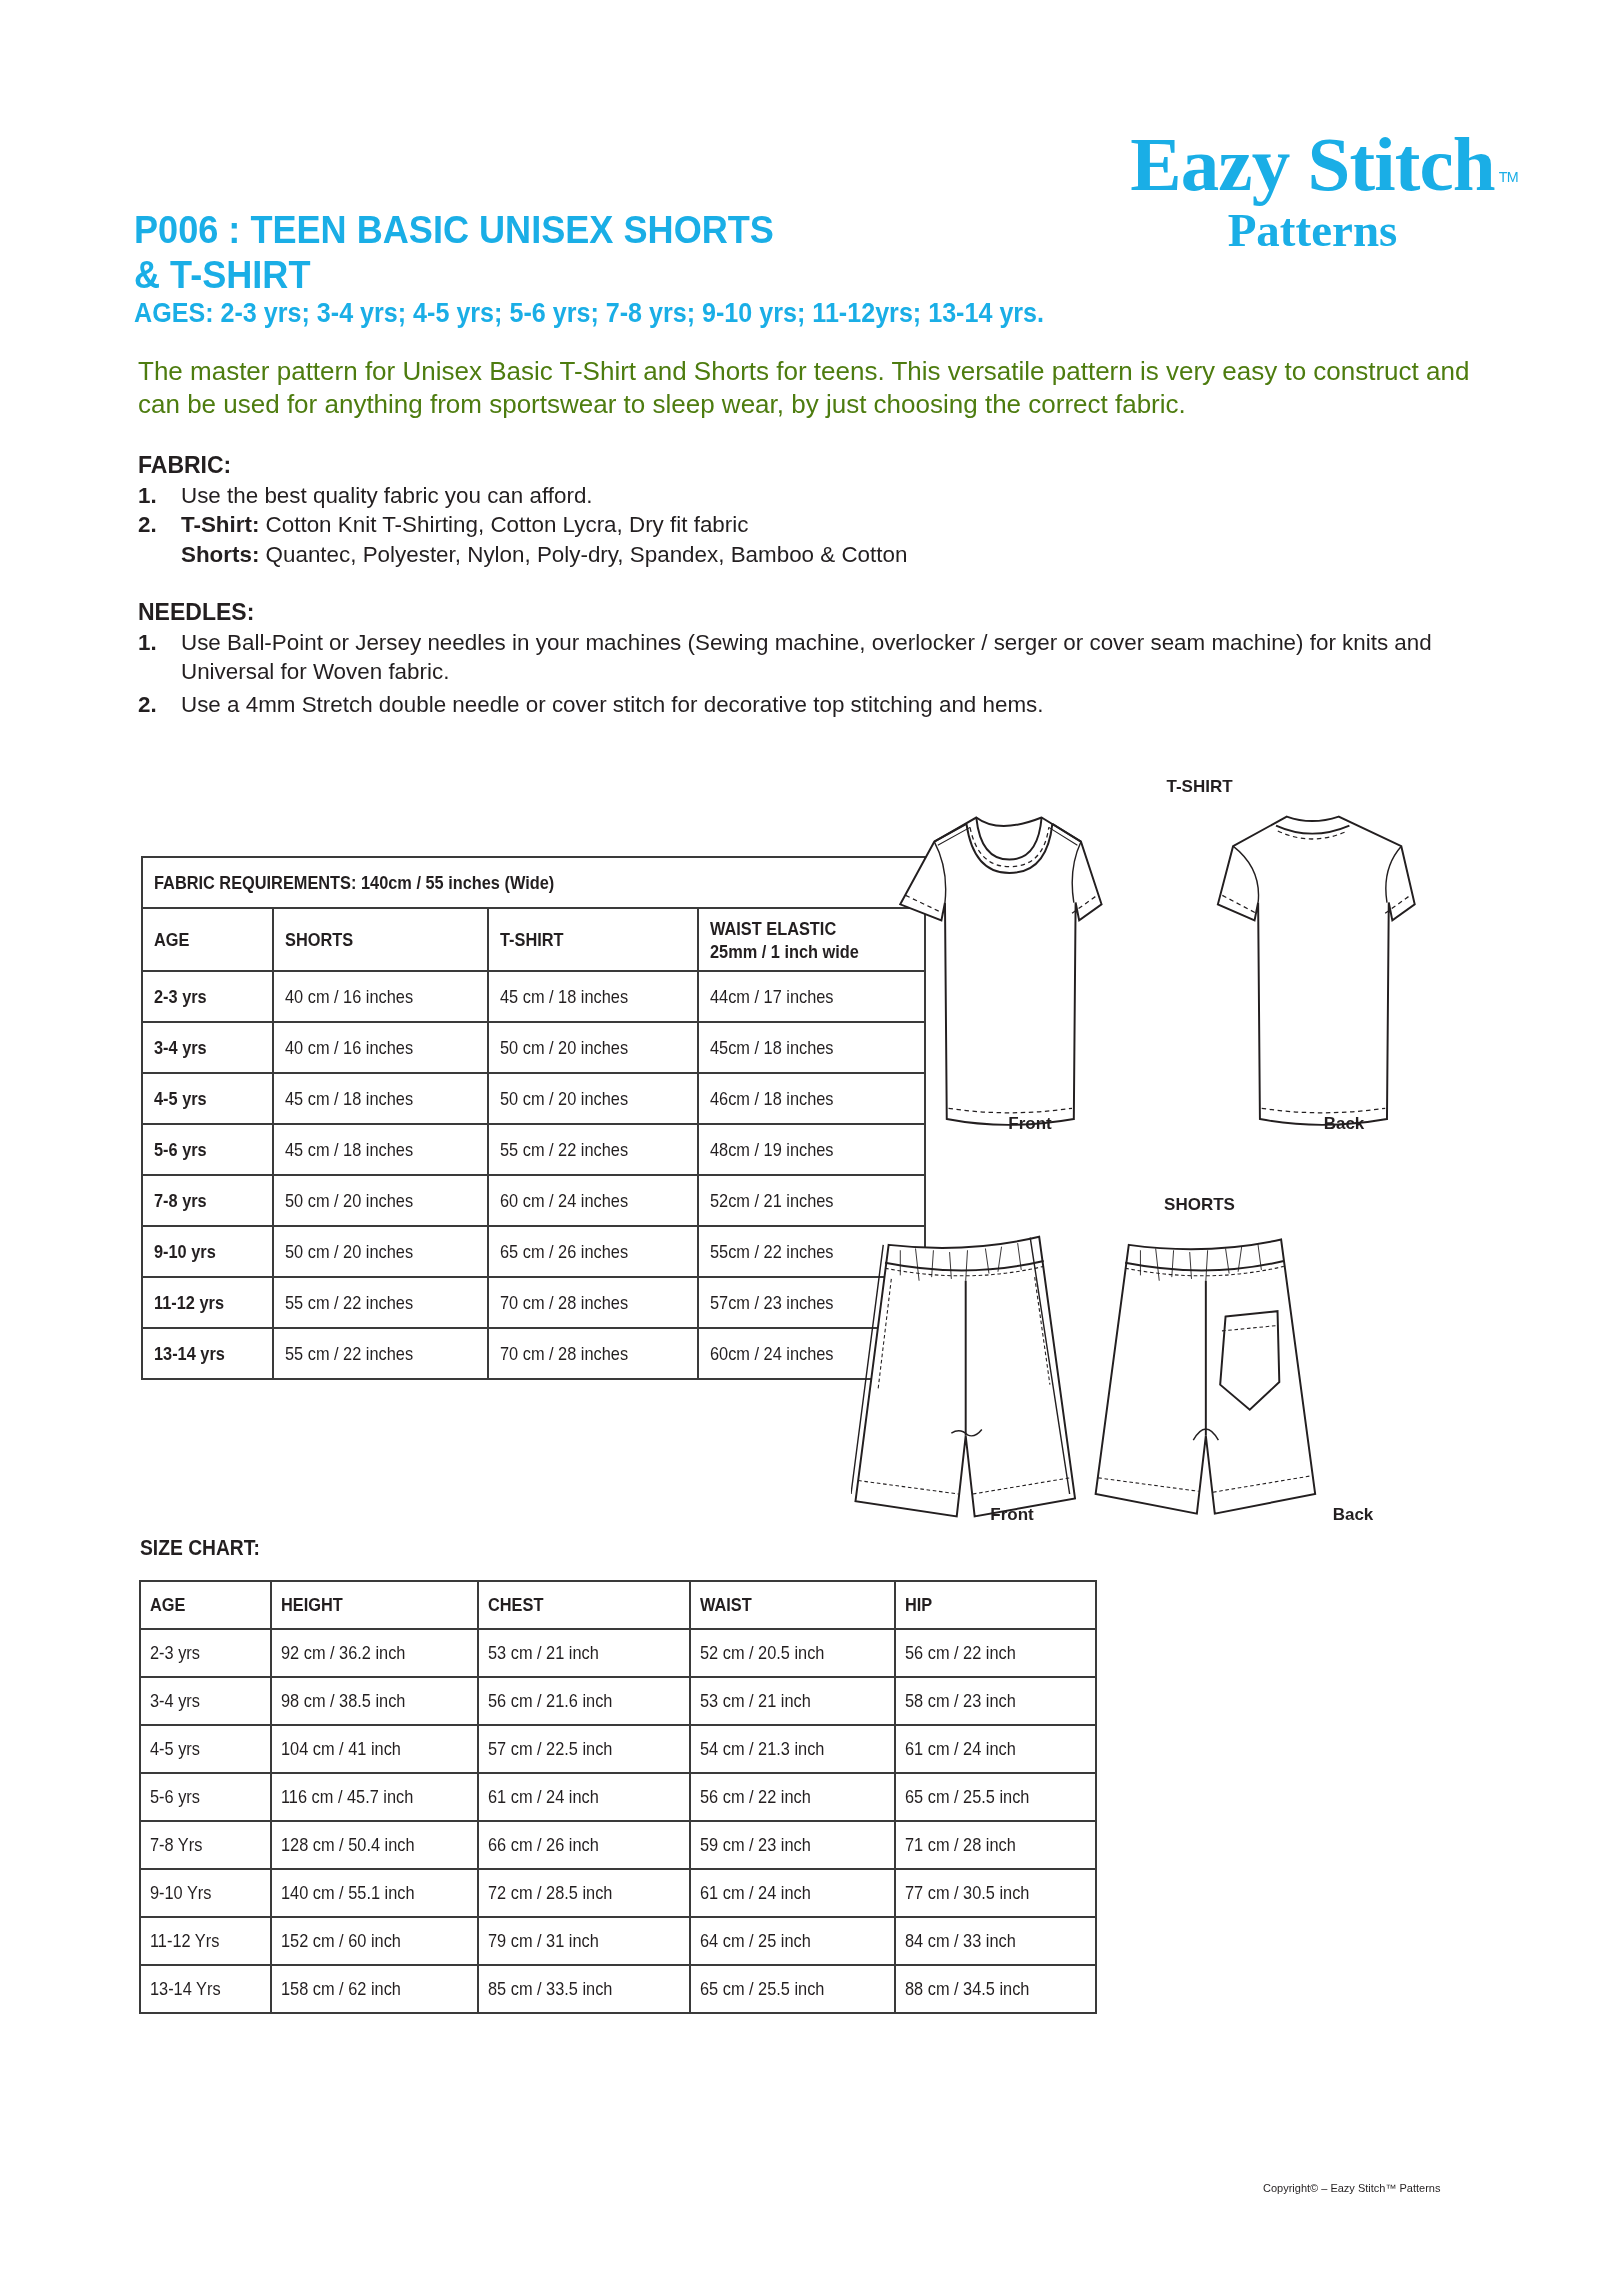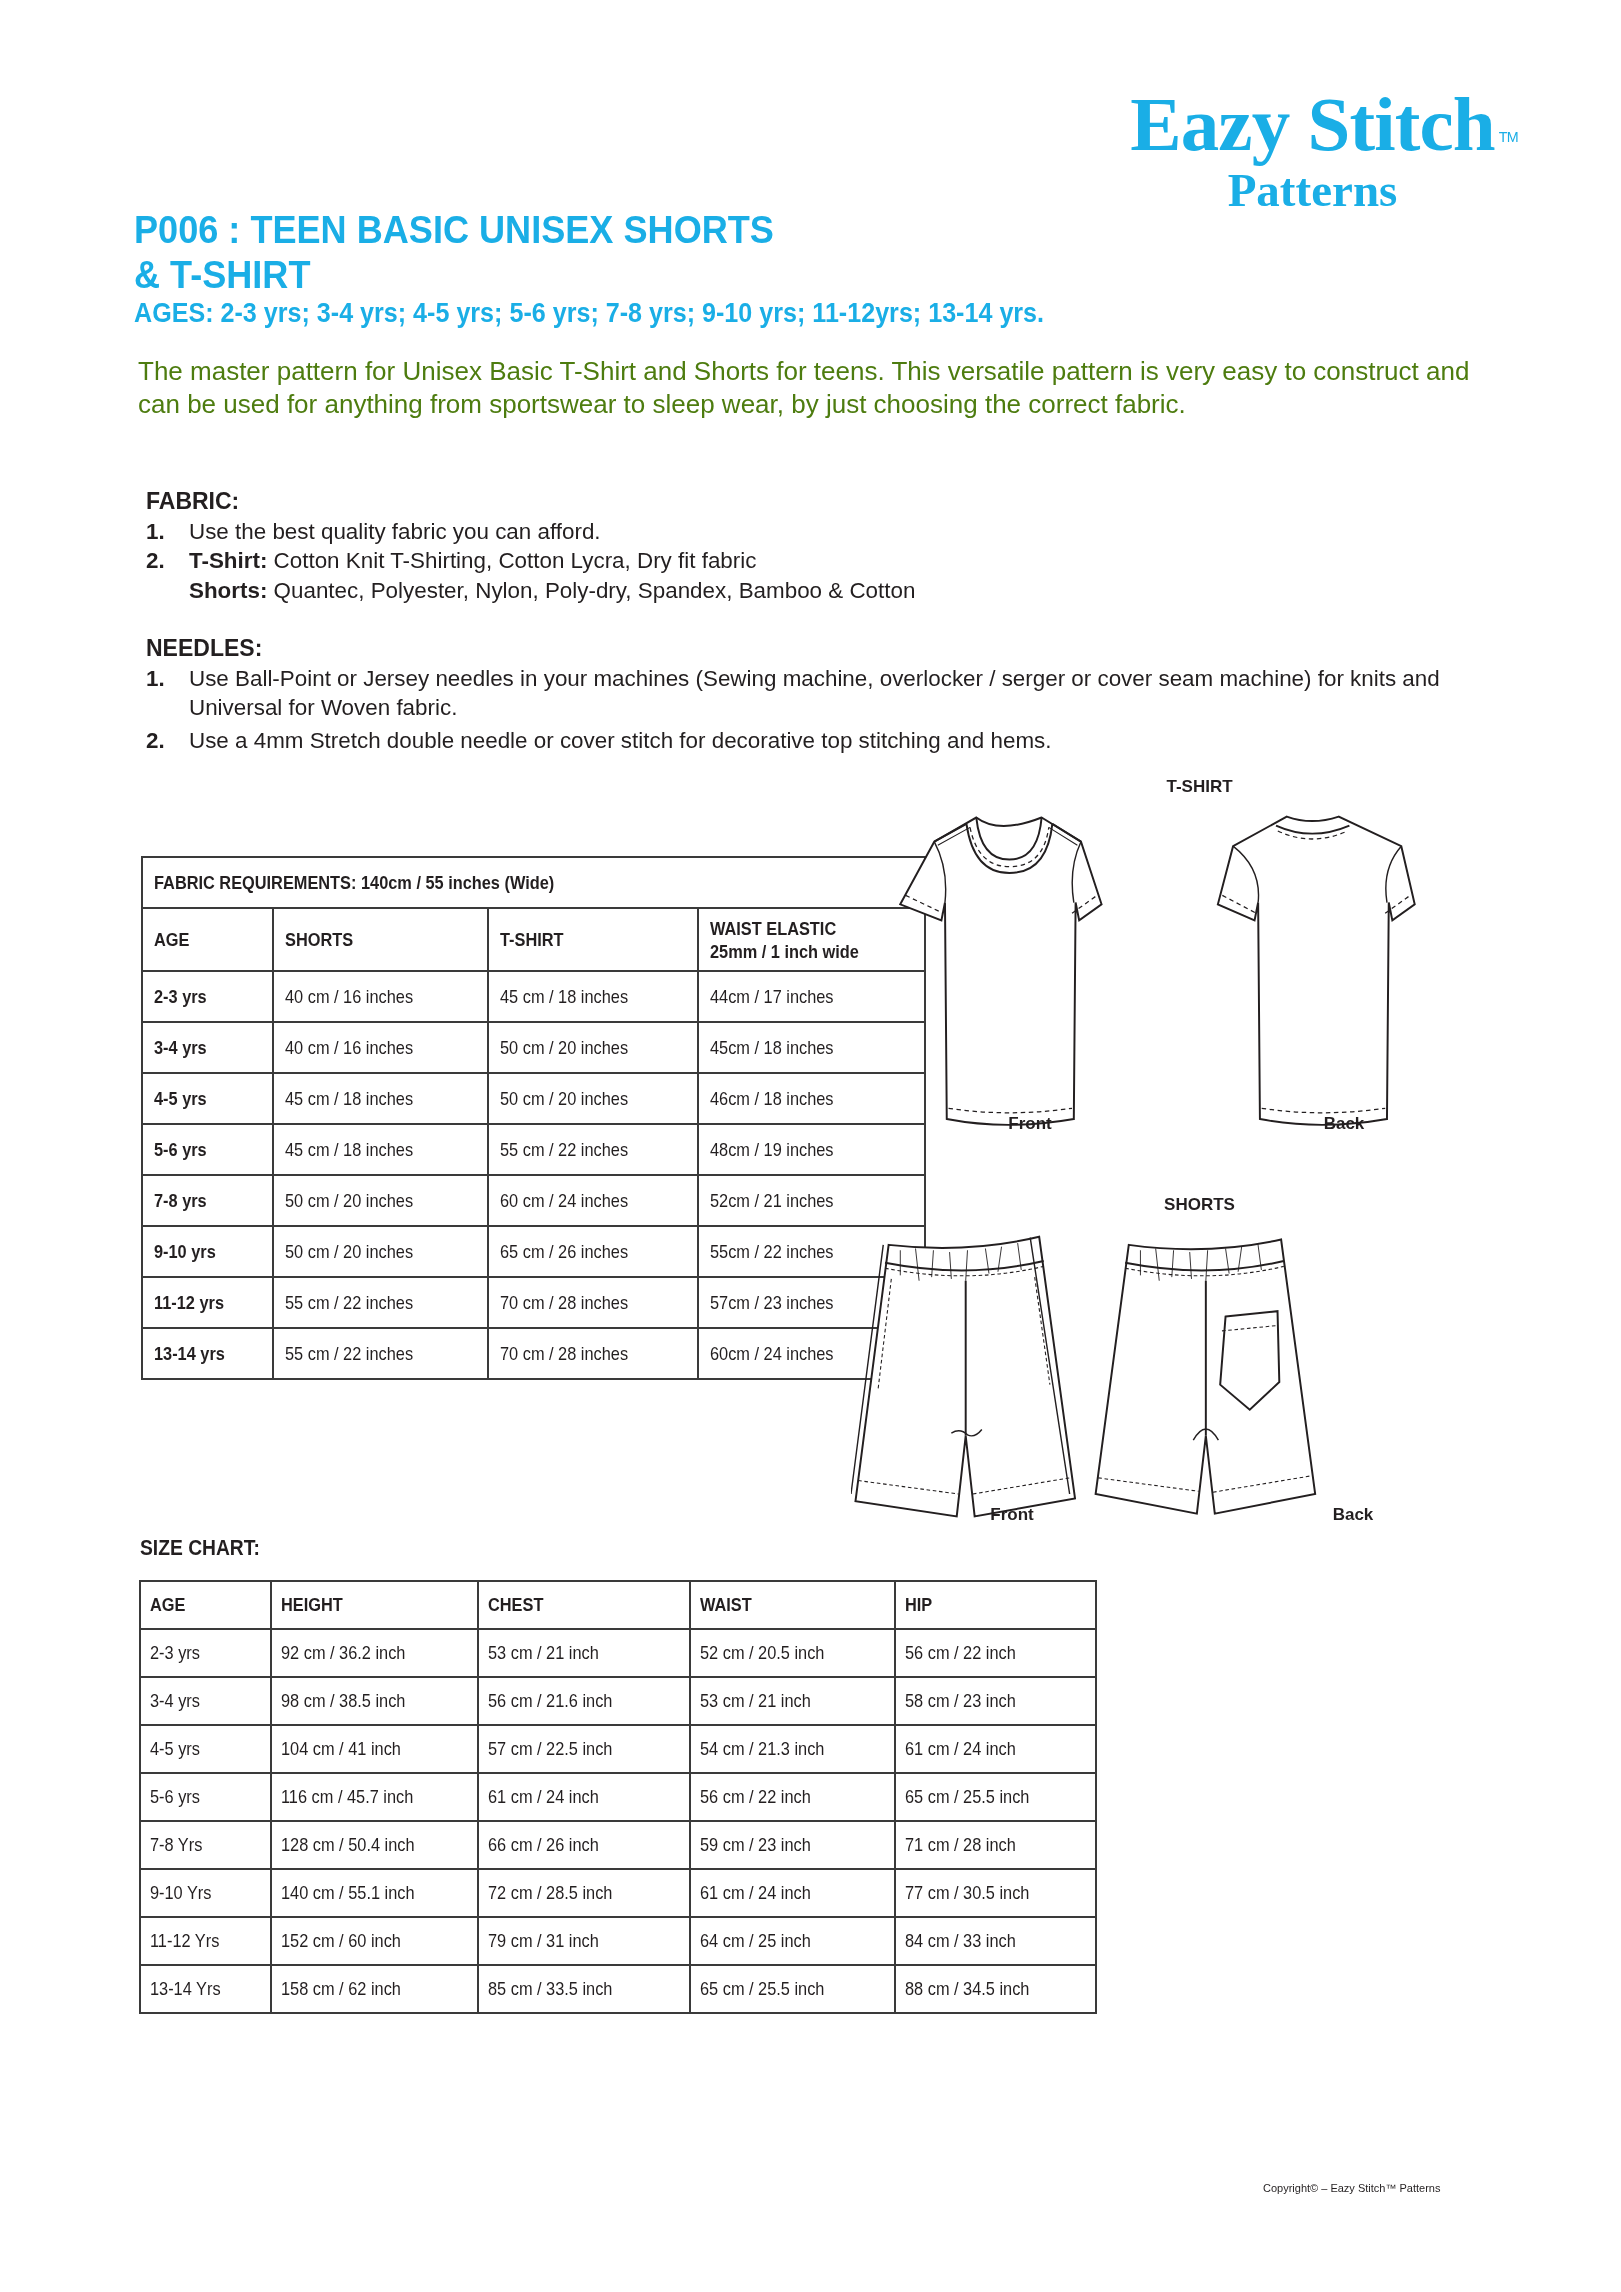--- a/index.html
+++ b/index.html
@@ -3,34 +3,34 @@
 <meta charset="utf-8">
 <style>
   html, body { margin: 0; padding: 0; background: #ffffff; }
   body { width: 1621px; height: 2293px; position: relative; overflow: hidden;
          font-family: "Liberation Sans", "DejaVu Sans", sans-serif; color: #231f20; }
   .abs { position: absolute; }
 
   
   .logo { left: 1111px; top: 81px; width: 403px; text-align: center; color: #1aaee6;
           font-family: "Liberation Serif", "DejaVu Serif", serif; font-weight: bold; }
-  .logo-main { font-size: 77px; line-height: 86px; letter-spacing: -0.9px; position: relative; display: inline-block; }
+  .logo-main { font-size: 77px; line-height: 86px; letter-spacing: -0.9px; position: relative; display: inline-block; margin-top: 40px; }
   .logo-tm { font-family: "Liberation Sans", sans-serif; font-weight: normal; font-size: 14.3px;
              position: absolute; right: -23px; top: 12.5px; }
   .logo-sub { font-size: 47px; line-height: 54px; margin-top: -3.6px; }
 
   
   .title { left: 134px; top: 208px; color: #1aaee6; font-weight: bold; font-size: 38px; line-height: 45px;
            transform: scaleX(0.95); transform-origin: left top; }
   .ages { left: 134px; top: 297px; color: #1aaee6; font-weight: bold; font-size: 27px; line-height: 32px;
           transform: scaleX(0.93); transform-origin: left top; white-space: nowrap; }
 
   .intro { left: 138px; top: 355px; width: 1379px; font-size: 26px; line-height: 33px; color: #4d7c0f; }
 
-  .section { left: 146px; width: 1397px; font-size: 22.4px; line-height: 29.6px; margin-top: 36px; }
+  .section { left: 138px; width: 1397px; font-size: 22.4px; line-height: 29.6px; }
   .sec-head { font-weight: bold; font-size: 23px; color: #231f20; }
   .list-row { display: flex; }
   .num { width: 43px; flex: 0 0 43px; font-weight: bold; }
   .list-row .txt { flex: 1; }
   .sub-row { padding-left: 43px; }
   .b { font-weight: bold; }
 
   
   table { border-collapse: collapse; }
   td, th { border: 2.2px solid #3a3a3a; text-align: left; vertical-align: middle; }

